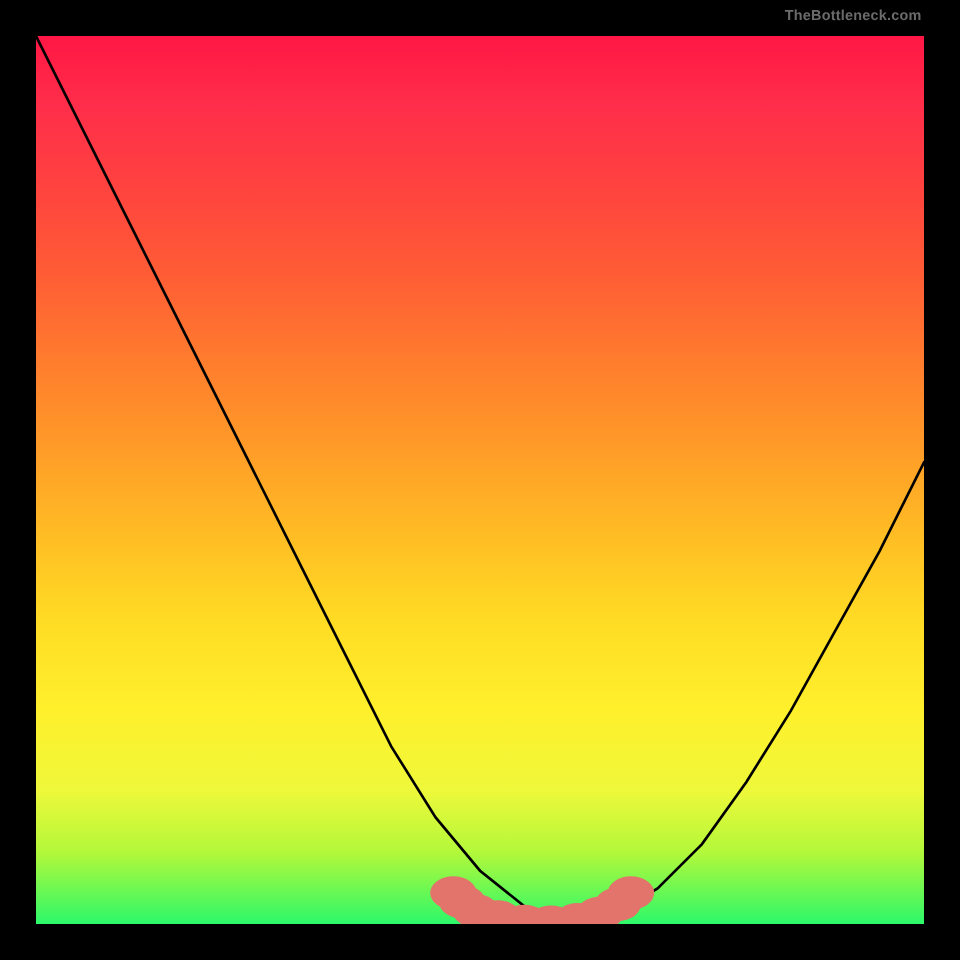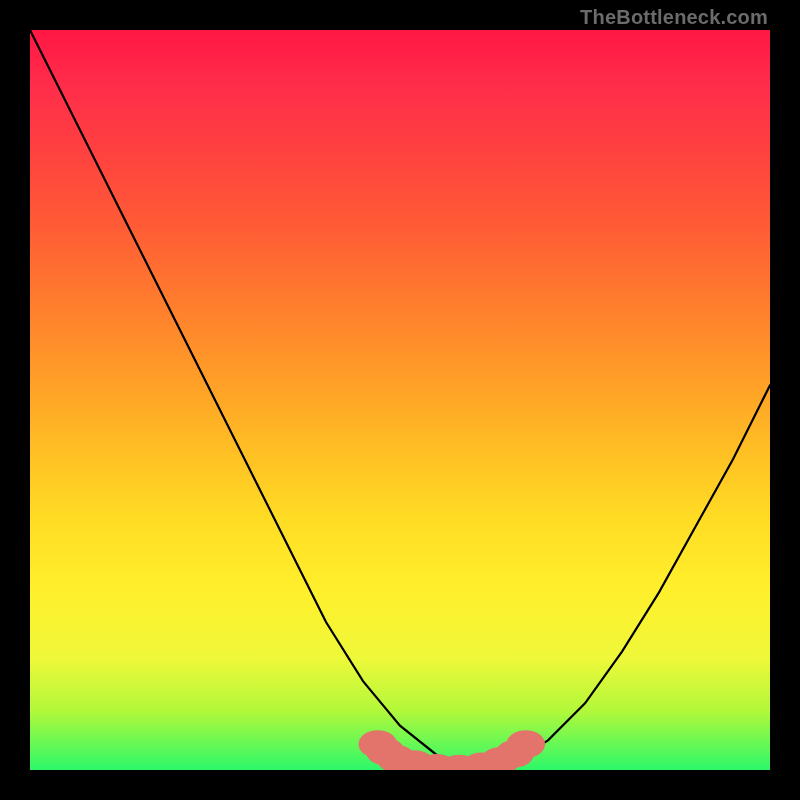--- a/index.html
+++ b/index.html
@@ -36,21 +36,21 @@
       #fff02c 76%,
       #eef83a 85%,
       #b2f83a 92%,
       #2cf86a 100%
     );
   }
   .watermark {
     position: absolute;
     top: 6px;
     right: 32px;
-    font-size: 20px;
+    font-size: 12px;
     font-weight: bold;
     color: #6b6b6b;
     letter-spacing: 0.2px;
   }
   svg.curve {
     position: absolute;
     left: 0;
     top: 0;
     width: 740px;
     height: 740px;

